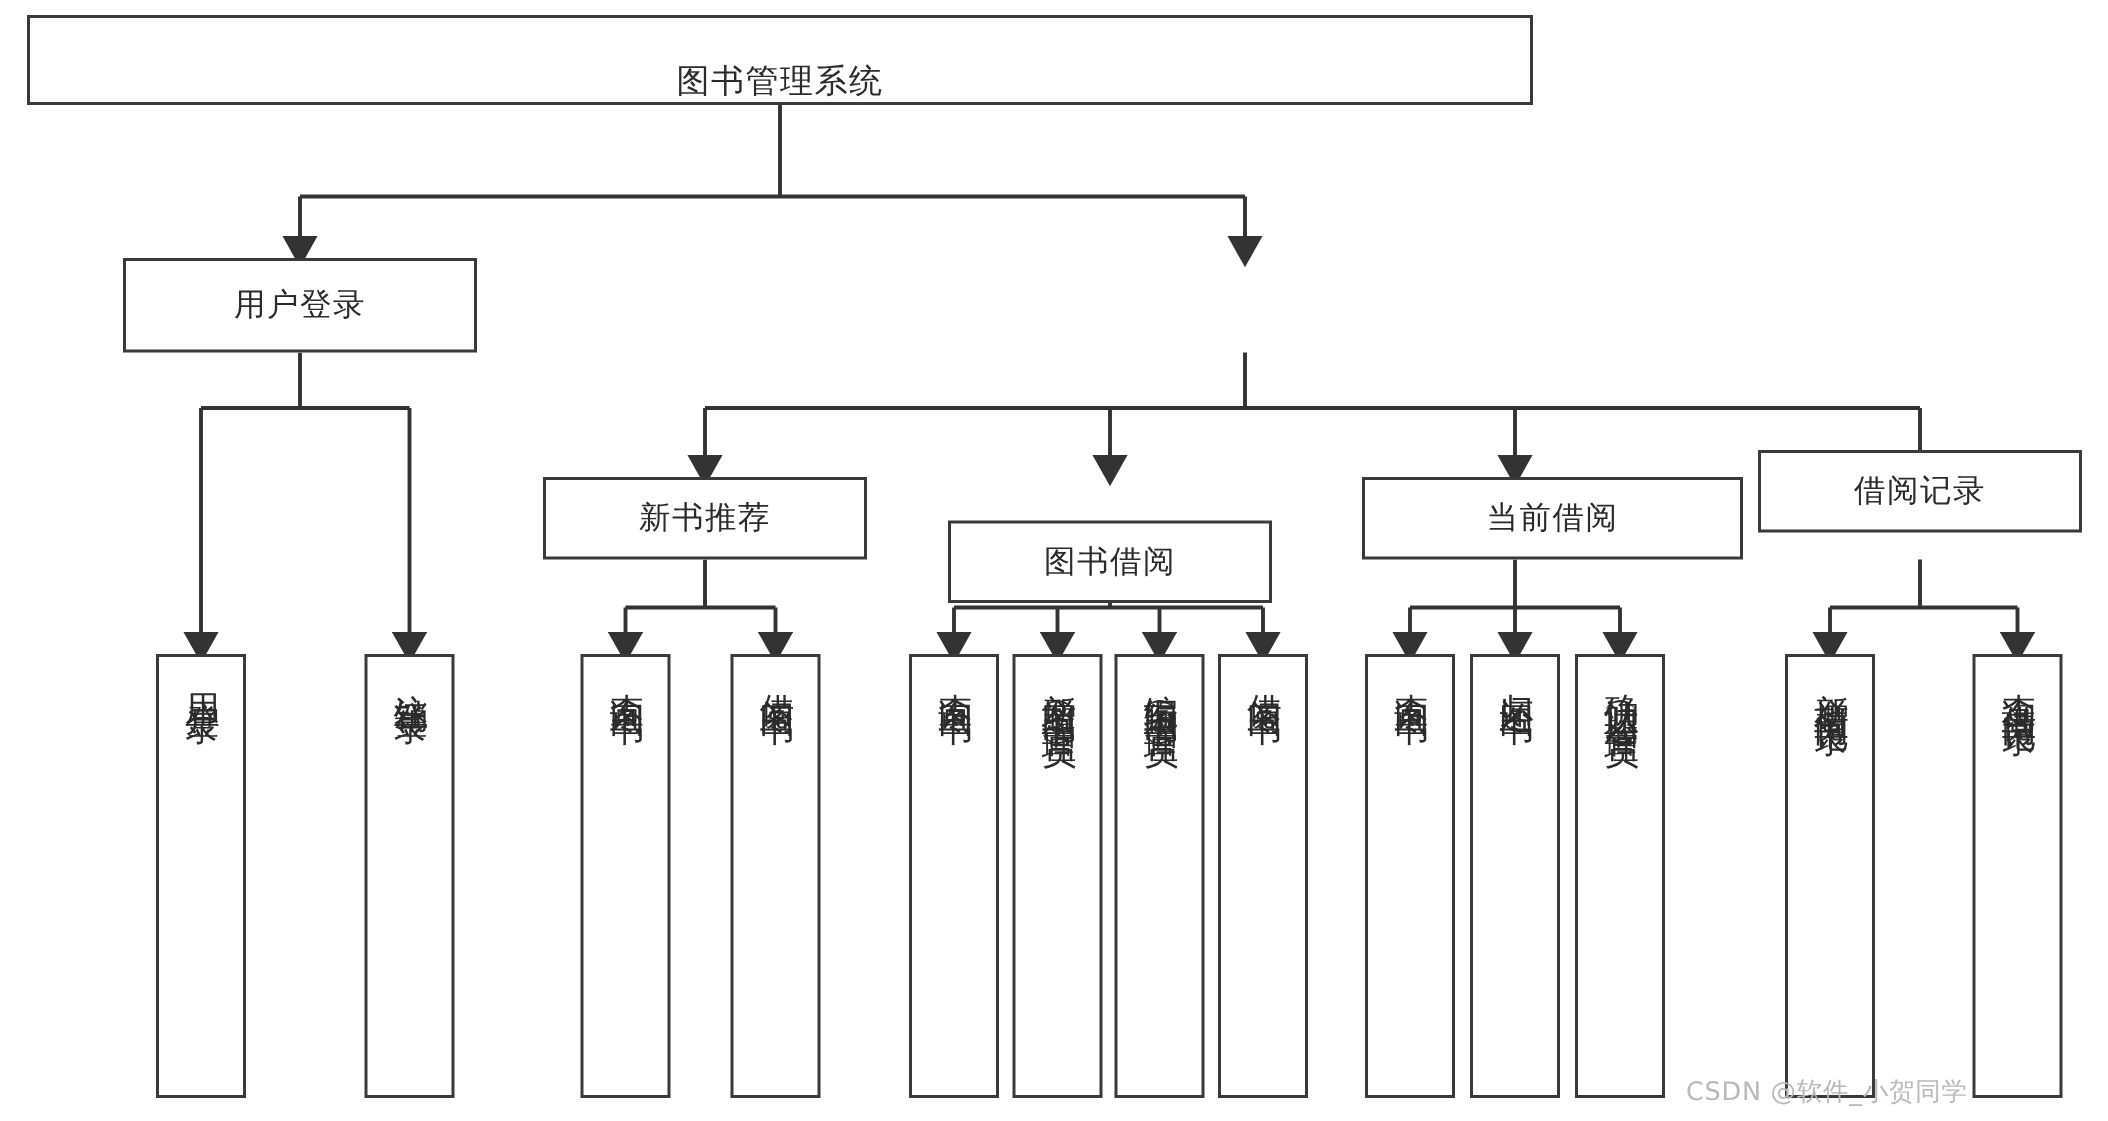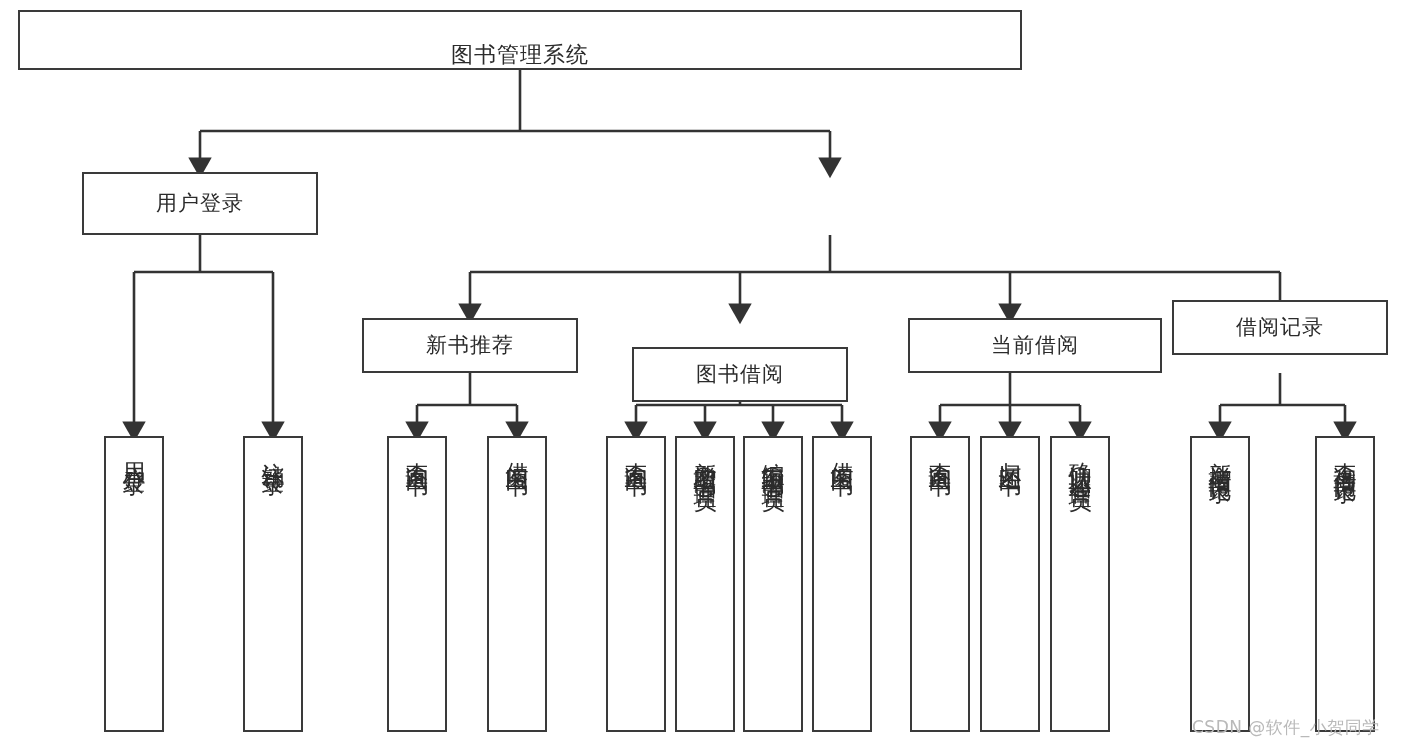--- a/index.html
+++ b/index.html
@@ -183,15 +183,15 @@
   <div class="node vert" id="node-leaf-10" style="left: 1050px; top: 436px; width: 60px; height: 296px;">
     <span class="lbl">确认归还（管理员）</span>
   </div>
   <div class="node vert" id="node-leaf-11" style="left: 1190px; top: 436px; width: 60px; height: 296px;">
     <span class="lbl">新增借阅记录</span>
   </div>
   <div class="node vert" id="node-leaf-12" style="left: 1315px; top: 436px; width: 60px; height: 296px;">
     <span class="lbl">查询借阅记录</span>
   </div>
 
-  <div class="watermark" id="watermark" style="left: 1192px; top: 716px; color: rgb(185, 185, 185);">CSDN @软件_小贺同学</div>
+  <div class="watermark" id="watermark" style="left: 1124px; top: 716px; color: rgb(185, 185, 185);">CSDN @软件_小贺同学</div>
 
 </div>
 
 </body></html>

